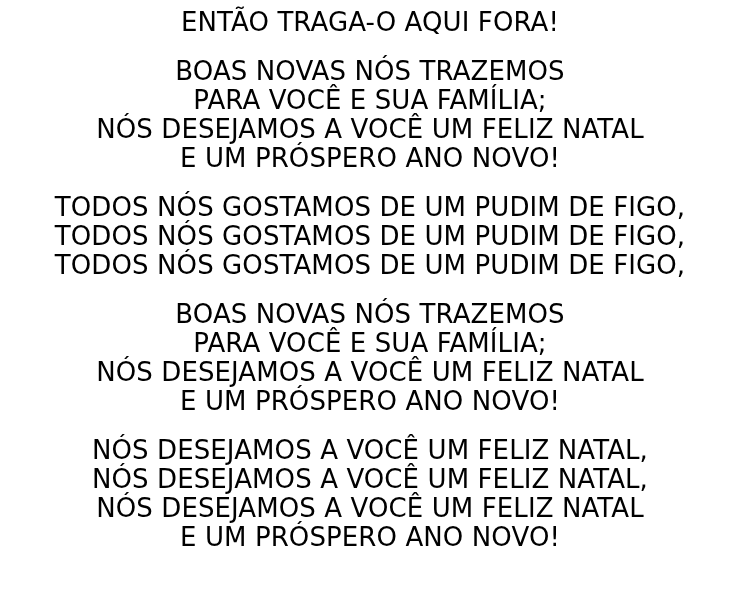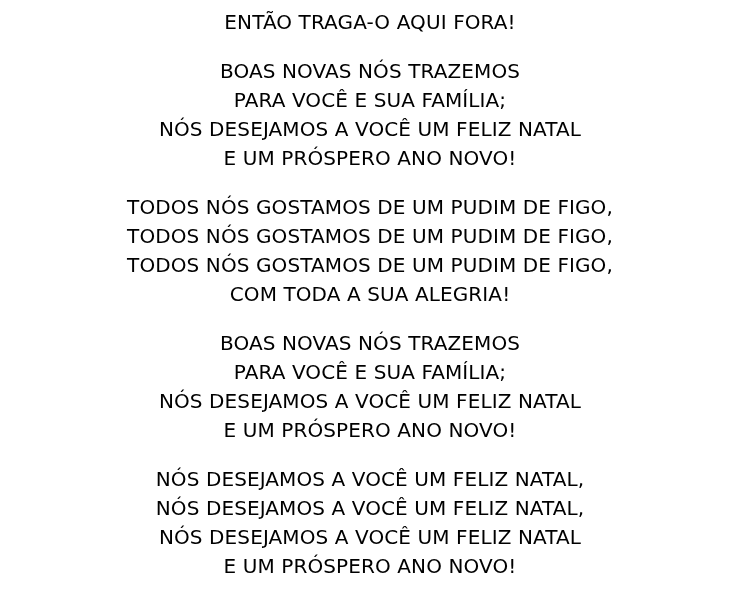--- a/index.html
+++ b/index.html
@@ -20,21 +20,21 @@
     padding: 8px 10px 0 10px;
     text-align: center;
   }
   .stanza {
     margin: 0;
   }
   .stanza + .stanza {
     margin-top: 20px;
   }
   .line {
-    font-size: 20px;
+    font-size: 26px;
     line-height: 29px;
     white-space: nowrap;
     letter-spacing: 0.1px;
   }
 </style>
 </head>
 <body>
 
 <div class="lyrics">
 
@@ -46,21 +46,20 @@
     <div class="line">BOAS NOVAS NÓS TRAZEMOS</div>
     <div class="line">PARA VOCÊ E SUA FAMÍLIA;</div>
     <div class="line">NÓS DESEJAMOS A VOCÊ UM FELIZ NATAL</div>
     <div class="line">E UM PRÓSPERO ANO NOVO!</div>
   </div>
 
   <div class="stanza">
     <div class="line">TODOS NÓS GOSTAMOS DE UM PUDIM DE FIGO,</div>
     <div class="line">TODOS NÓS GOSTAMOS DE UM PUDIM DE FIGO,</div>
     <div class="line">TODOS NÓS GOSTAMOS DE UM PUDIM DE FIGO,</div>
-    <div class="line">COM TODA A SUA ALEGRIA!</div>
   </div>
 
   <div class="stanza">
     <div class="line">BOAS NOVAS NÓS TRAZEMOS</div>
     <div class="line">PARA VOCÊ E SUA FAMÍLIA;</div>
     <div class="line">NÓS DESEJAMOS A VOCÊ UM FELIZ NATAL</div>
     <div class="line">E UM PRÓSPERO ANO NOVO!</div>
   </div>
 
   <div class="stanza">

